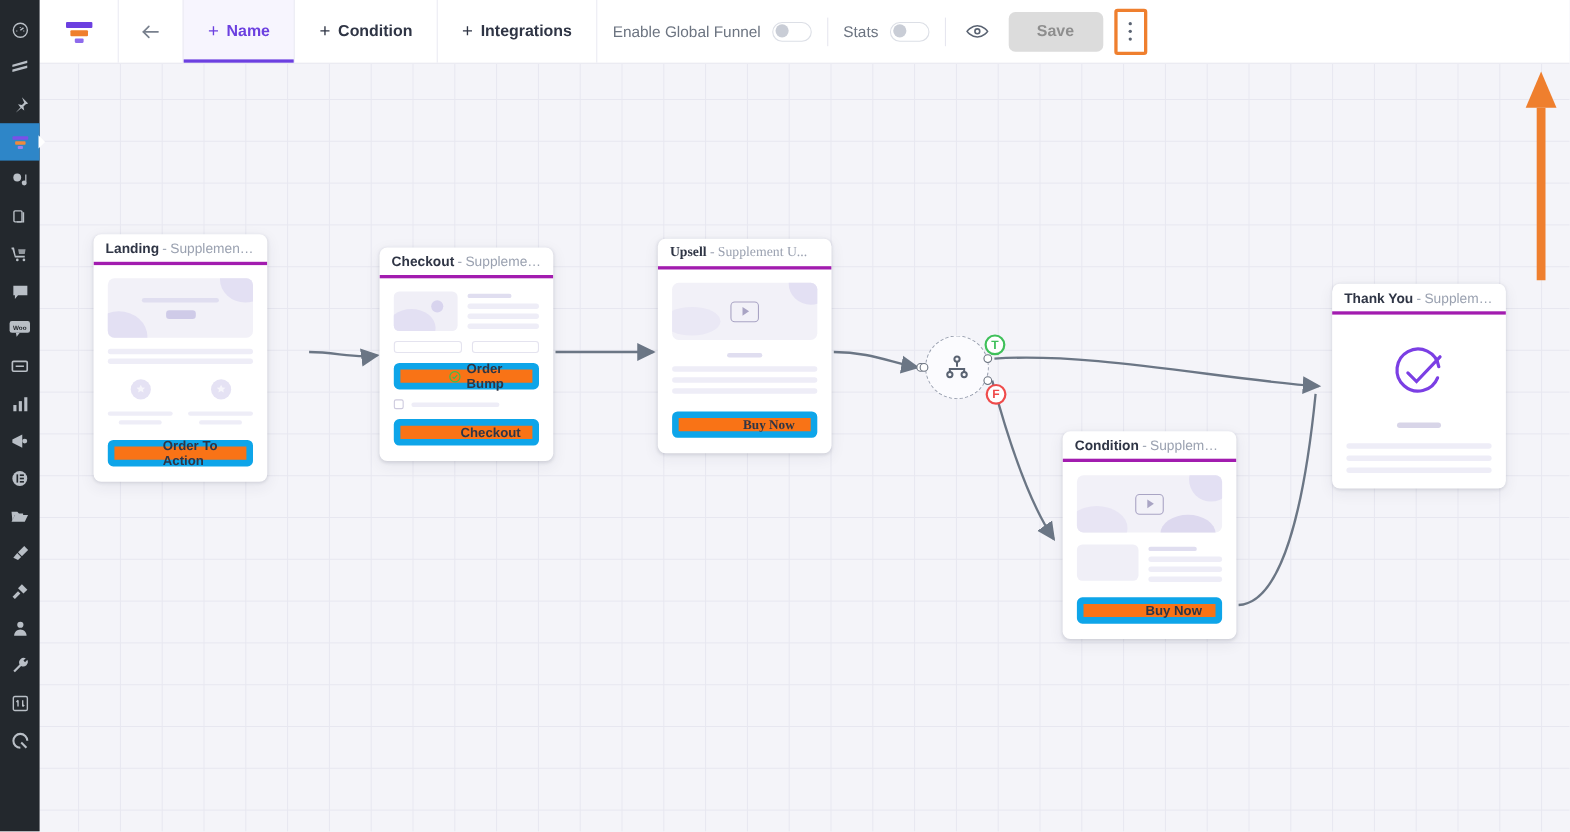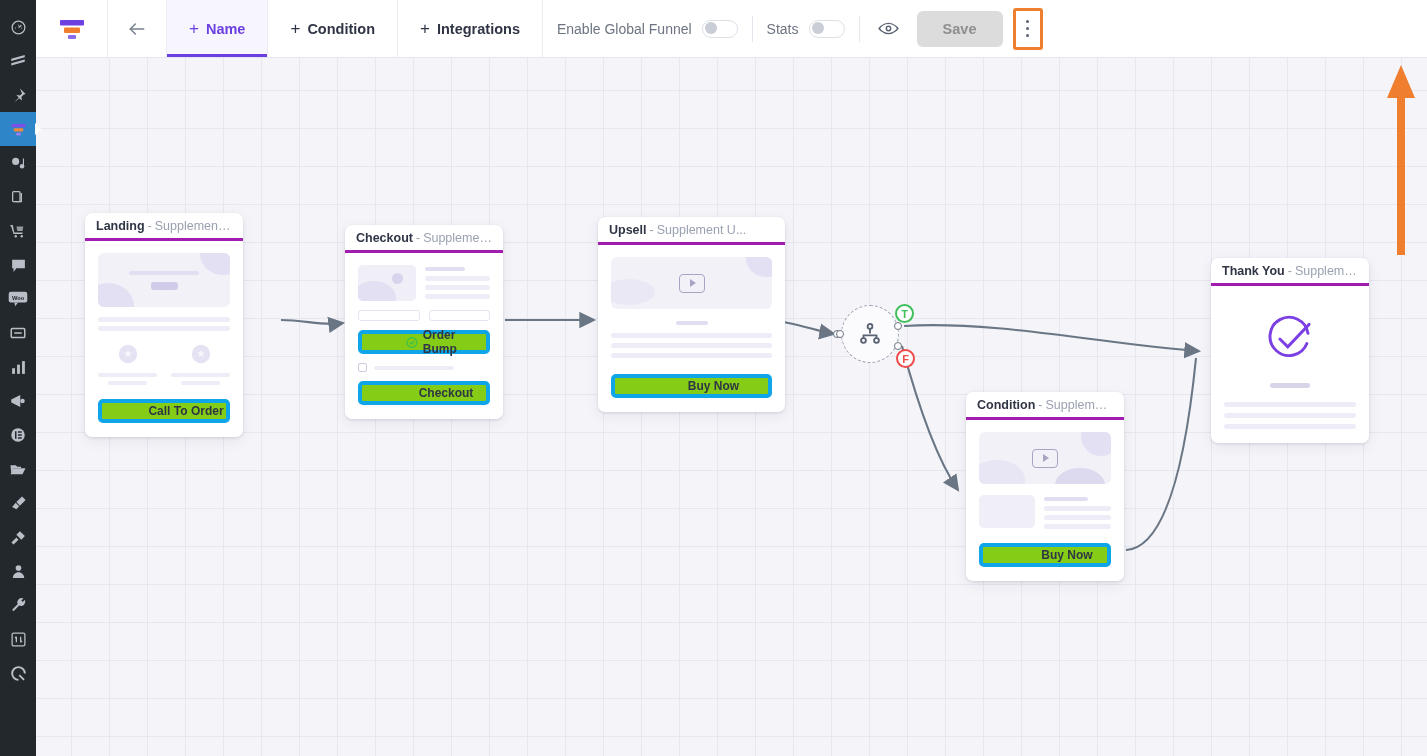--- a/index.html
+++ b/index.html
@@ -164,22 +164,22 @@
   .hero {
     position: relative; width: 100%; height: 54px;
     background: #f2f1f8; border-radius: 6px; overflow: hidden;
     display: flex; align-items: center; justify-content: center;
   }
   .blob {
     position: absolute; background: #e3e0f3; border-radius: 50%;
   }
   .line { height: 5px; border-radius: 3px; background: #eeedf7; }
   .btn-ghost {
-    border: 4px solid #0ea5e9; border-radius: 5px;
-    background: #84cc16;
+    border: 6px solid #0ea5e9; border-radius: 5px;
+    background: #f97316;
     height: 24px;
     display: flex; align-items: center; justify-content: center; gap: 5px;
     font-size: 12px; font-weight: 700; color: #2f3545; padding-left: 44px;
   }
   .mini-input { height: 11px; border: 1px solid #e4e3ef; border-radius: 3px; background: #fff; }
   .vid {
     width: 26px; height: 19px; border: 1.6px solid #a9a4c4;
     border-radius: 4px; display: flex; align-items: center; justify-content: center;
     background: transparent; position: relative; z-index: 2;
   }
@@ -459,21 +459,21 @@
           </div>
           <div style="flex:1;text-align:center;">
             <svg width="20" height="20" viewBox="0 0 24 24">
                 <circle cx="12" cy="12" r="11" fill="#e5e2f4"></circle>
                 <path d="M12 7l1.5 3 3.2.3-2.4 2.1.7 3.1-3-1.7-3 1.7.7-3.1L7.3 10.3l3.2-.3z" fill="#f6f5fb"></path>
               </svg>
             <div class="ph" style="height:4px;margin-top:5px;"></div>
             <div class="ph" style="height:4px;margin:4px 10px 0;"></div>
           </div>
         </div>
-        <div class="btn-ghost" style="margin-top:14px;">Call To Order</div>
+        <div class="btn-ghost" style="margin-top:14px;">Order To Action</div>
       </div>
     </div>
 
     <div class="node" style="left:309px; top:167px; width:158px;">
       <div class="node-head">
         <span class="t1">Checkout</span>
         <span class="dash">-</span>
         <span class="t2">Supplement C...</span>
       </div>
       <div class="node-body">
@@ -501,21 +501,21 @@
           <span>Order Bump</span>
         </div>
         <div style="display:flex;align-items:center;gap:7px;margin-top:9px;">
           <div style="width:9px;height:9px;border:1.4px solid #cdcade;border-radius:2px;"></div>
           <div class="line" style="flex:1;height:4px;margin-right:36px;"></div>
         </div>
         <div class="btn-ghost" style="margin-top:9px;">Checkout</div>
       </div>
     </div>
 
-    <div class="node" style="left:562px; top:159px; width:187px;">
+    <div class="node" style="left:562px; top:159px; width:158px;font-family:Liberation Serif, serif;">
       <div class="node-head">
         <span class="t1">Upsell</span>
         <span class="dash">-</span>
         <span class="t2">Supplement U...</span>
       </div>
       <div class="node-body">
         <div class="hero" style="height:52px;">
           <div class="blob" style="width:40px;height:38px;right:-14px;top:-18px;"></div>
           <div class="blob" style="width:52px;height:26px;left:-8px;bottom:4px;background:#eae8f5;"></div>
           <div class="vid"></div>

